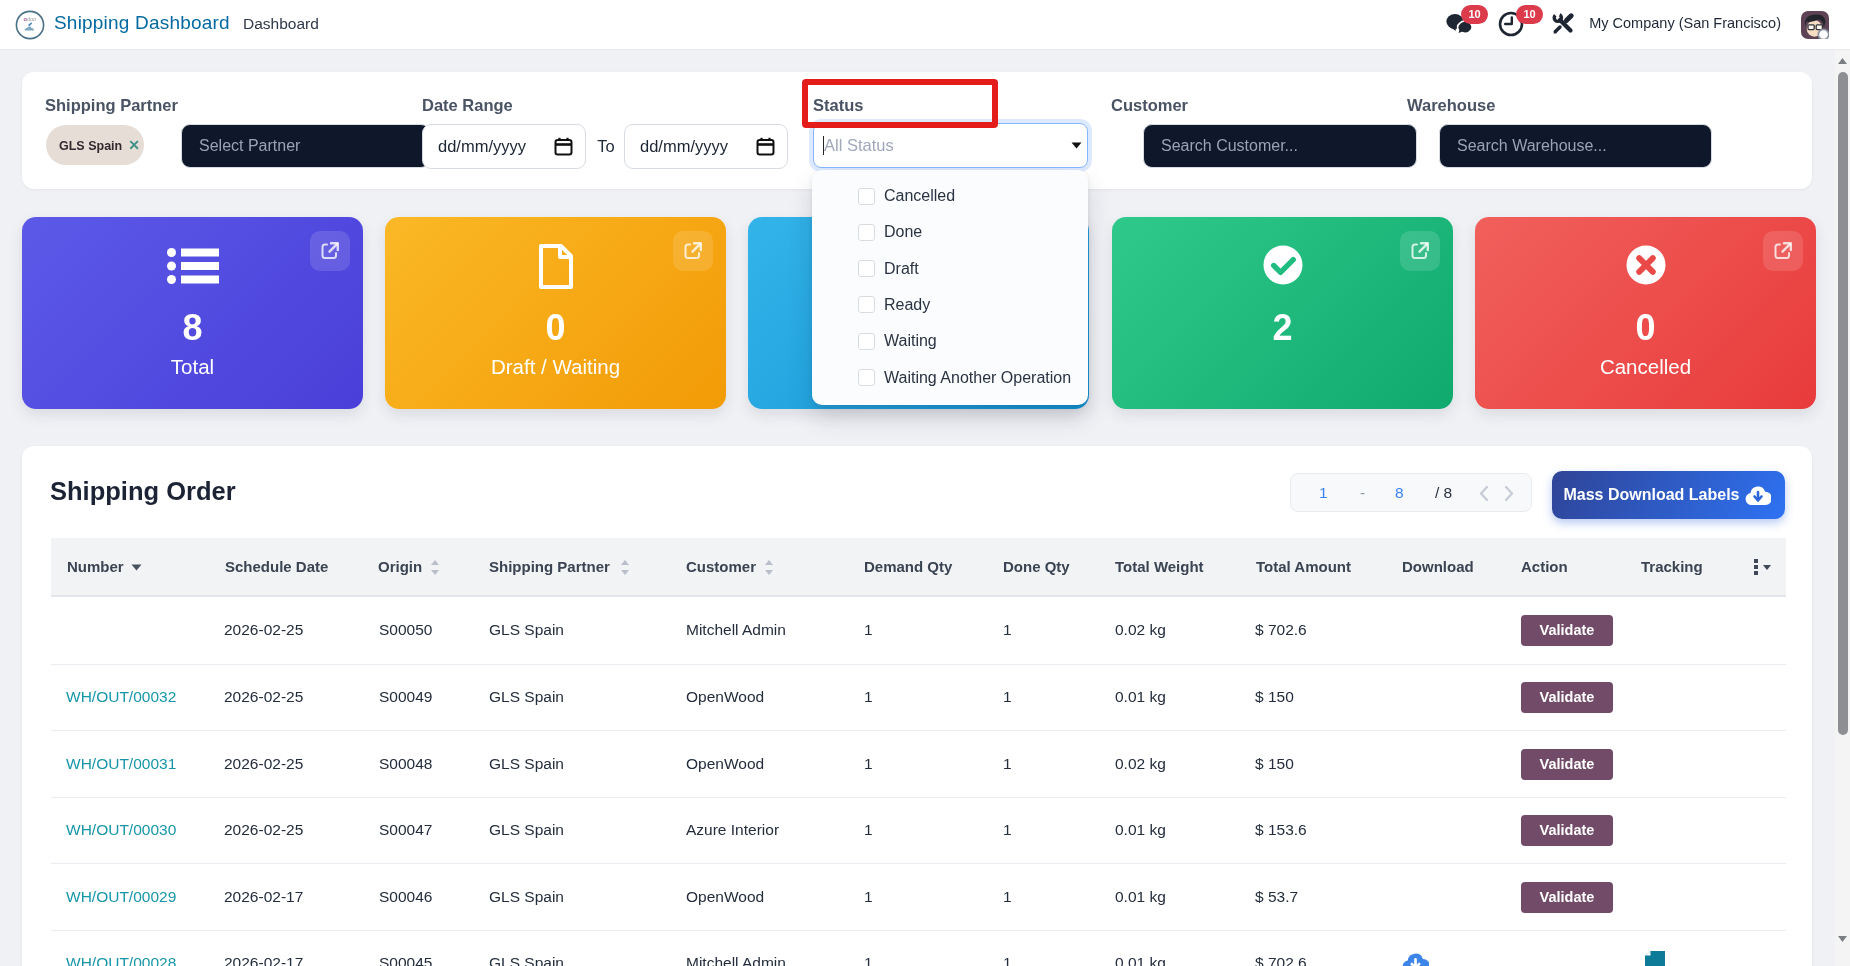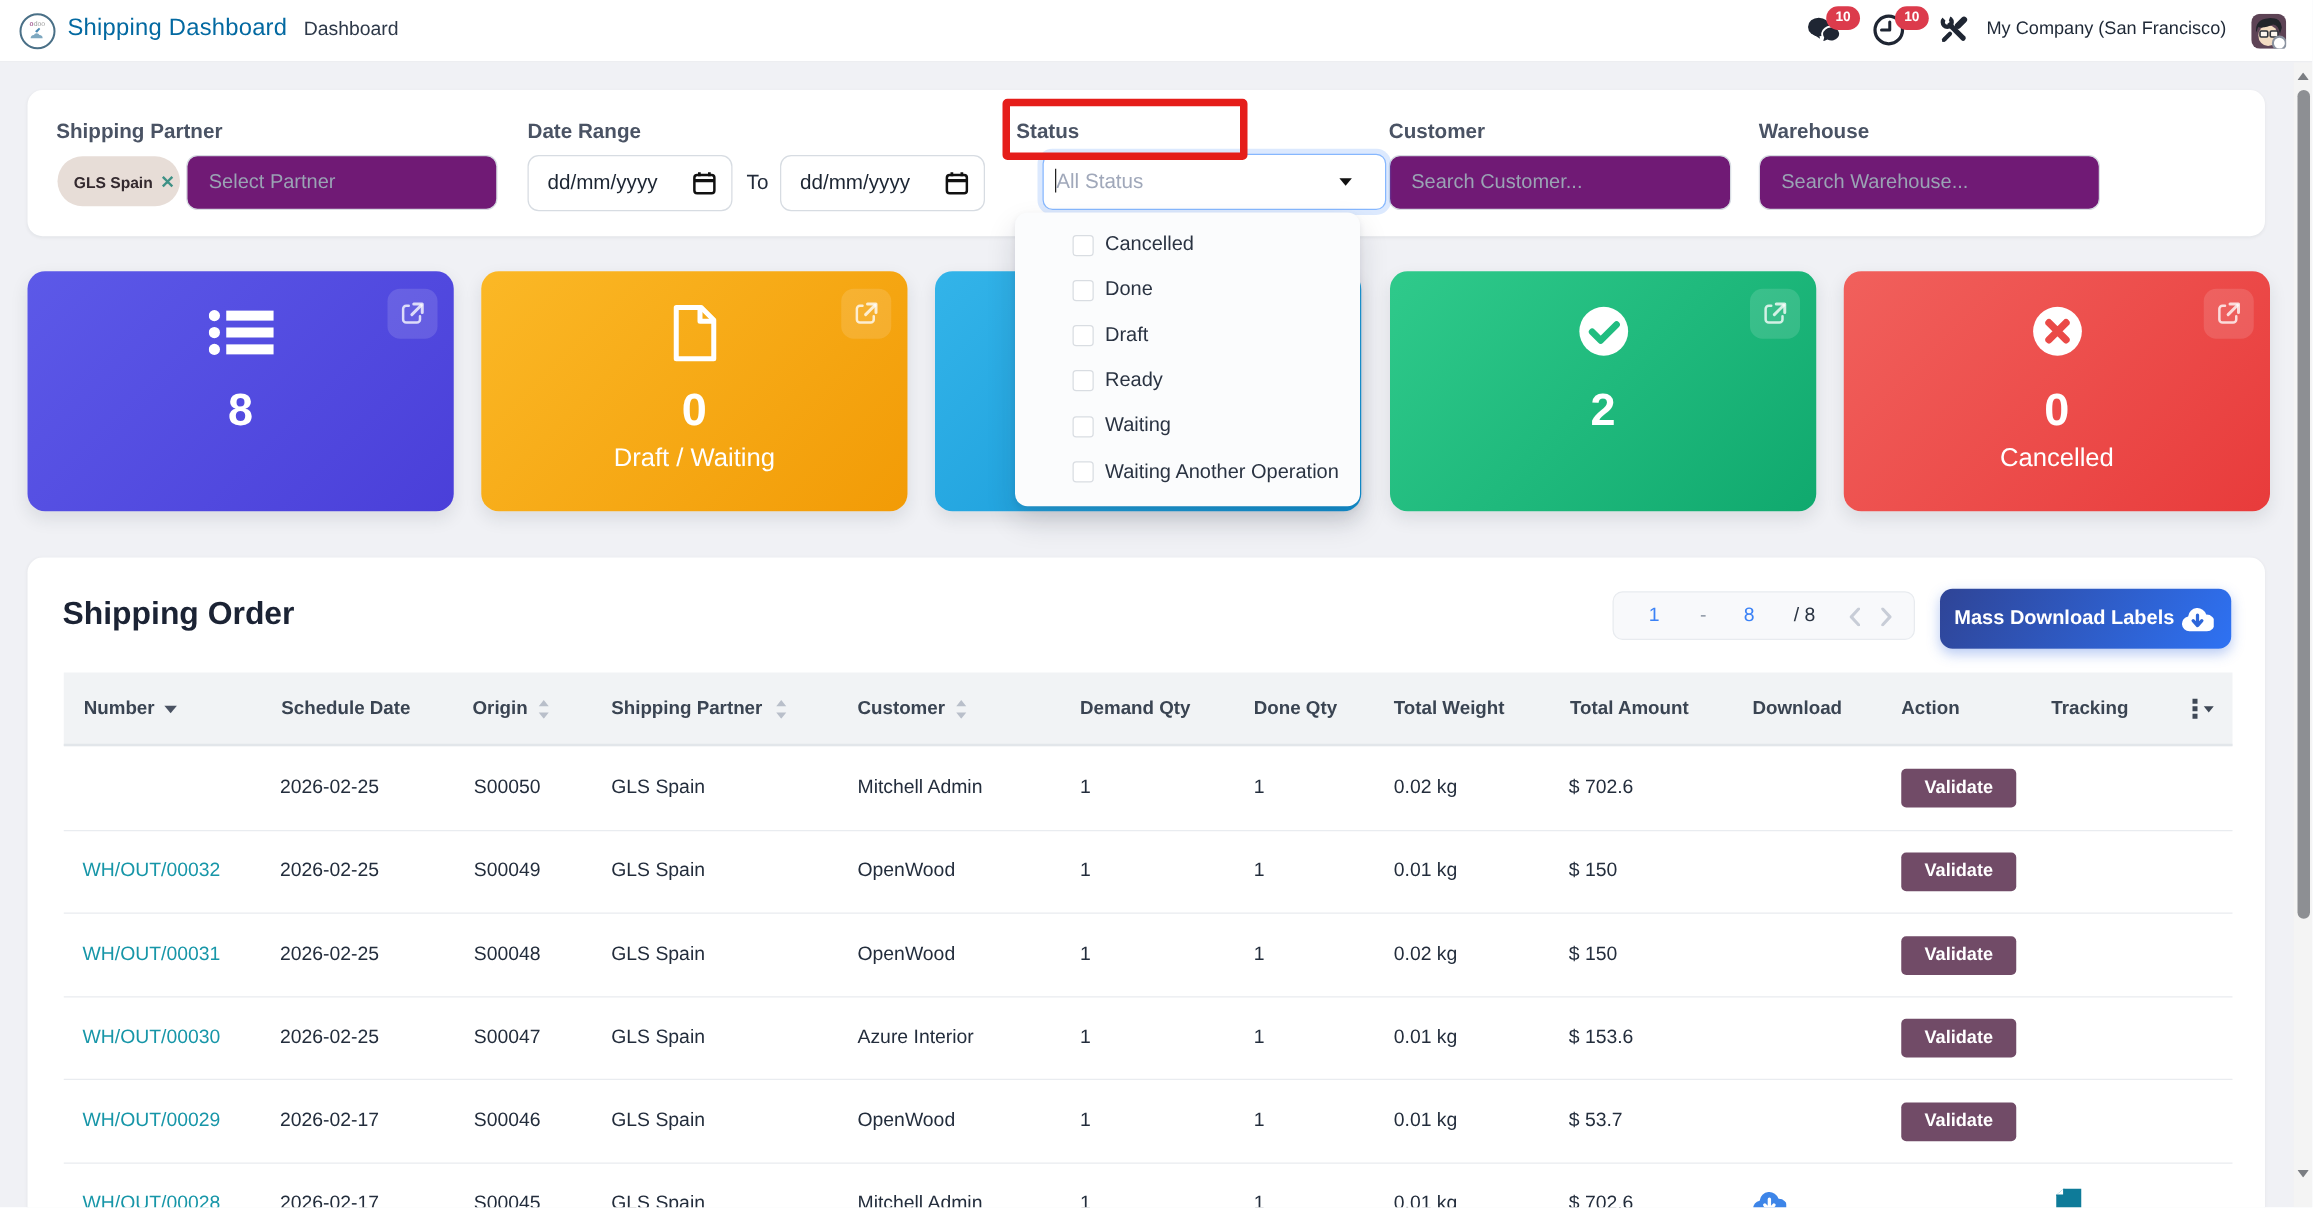--- a/index.html
+++ b/index.html
@@ -12,29 +12,29 @@
   #nav { left:0; top:0; width:1850px; height:50px; background:#fff; border-bottom:1px solid #e7e9ed; z-index:30; }
   .brand { left:54px; top:12px; font-size:19px; color:#0369a1; letter-spacing:0.2px; }
   .menuitem { left:243px; top:15px; font-size:15.5px; color:#2e3949; }
   .navbadge { background:#dc3b4c; color:#fff; font-size:11px; font-weight:bold;
               border-radius:10px; width:27px; height:19px; line-height:19px; text-align:center; z-index:5;}
   .company { top:15px; font-size:14.5px; color:#1e2836; }
   
   #filtercard { left:22px; top:72px; width:1790px; height:117px; background:#fff; border-radius:12px;
                 box-shadow:0 1px 3px rgba(25,30,40,.06); }
   .flabel { top:96px; font-size:16.5px; font-weight:bold; color:#4a5364; }
-  .finput { top:124px; height:44px; background:#701a75; border:1px solid #d7dce2; border-radius:9px;
-            font-size:16px; color:#9aa3b4; line-height:42px; padding-left:17px; }
+  .finput { top:124px; height:44px; background:#0f172a; border:1px solid #d7dce2; border-radius:9px;
+            font-size:16px; color:#9aa3b4; line-height:42px; padding-left:17px;margin-left:32px; }
   #redbox { left:802px; top:79px; width:196px; height:49px; border:6px solid #e51d1a; border-radius:4px; z-index:6; }
   .pill { left:46px; top:125px; width:98px; height:40px; background:#e7ddd7; border-radius:20px; white-space:nowrap; overflow:hidden;
           font-size:12.5px; font-weight:bold; color:#33292e; line-height:40px; padding-left:13px; }
   .pill .x { color:#3e9186; font-weight:bold; margin-left:6px; font-size:14px; }
   .dateinput { top:124px; width:164px; height:45px; background:#fff; border:1px solid #d7dce2; border-radius:9px;
                font-size:16.5px; color:#1c2532; line-height:43px; padding-left:15px; }
-  #statussel { left:834px; top:123px; width:275px; height:45px; background:#fff; border:1px solid #86b7fe;
+  #statussel { left:813px; top:123px; width:275px; height:45px; background:#fff; border:1px solid #86b7fe;
                border-radius:8px; box-shadow:0 0 0 4px rgba(61,132,248,.18); z-index:5;
                font-size:16.5px; color:#a0a8ba; line-height:43px; padding-left:9px; }
   
   .card { top:217px; width:341px; height:192px; border-radius:14px; box-shadow:0 6px 14px rgba(30,35,50,.10); color:#fff; }
   .extlink { position:absolute; right:13px; top:14px; width:40px; height:40px; border-radius:10px;
              background:rgba(255,255,255,.13); }
   .cnum { position:absolute; left:0; width:100%; top:90px; text-align:center; font-size:36px; font-weight:bold; }
   .clabel { position:absolute; left:0; width:100%; top:138px; text-align:center; font-size:20.5px; }
   .cicon { position:absolute; left:0; width:100%; top:27px; text-align:center; }
   
@@ -156,20 +156,21 @@
       <svg width="52" height="36" viewBox="0 0 52 36" style="margin-top:4px;">
         <circle cx="4.5" cy="4.5" r="4.5" fill="#fff"></circle>
           <rect x="14" y="0.5" width="38" height="8" fill="#fff"></rect>
         <circle cx="4.5" cy="18" r="4.5" fill="#fff"></circle>
           <rect x="14" y="14" width="38" height="8" fill="#fff"></rect>
         <circle cx="4.5" cy="31.5" r="4.5" fill="#fff"></circle>
           <rect x="14" y="27.5" width="38" height="8" fill="#fff"></rect>
       </svg>
     </div>
     <div class="cnum">8</div>
+    <div class="clabel">Total</div>
   </div>
   <div class="abs card" style="left:385px;background:linear-gradient(135deg,#fbb826,#f29b06);">
     <div class="extlink">
         <svg style="position:absolute;left:10px;top:10px;" width="20" height="20" viewBox="0 0 20 20">
       <path d="M7 3.5 H5 a2.5 2.5 0 0 0-2.5 2.5 v8.5 a2.5 2.5 0 0 0 2.5 2.5 h8.5 a2.5 2.5 0 0 0 2.5-2.5 V12" fill="none" stroke="rgba(255,255,255,.78)" stroke-width="2" stroke-linecap="round"></path>
       <path d="M11 2.2 h6.8 v6.8" fill="none" stroke="rgba(255,255,255,.78)" stroke-width="2.4" stroke-linecap="round" stroke-linejoin="round"></path>
       <path d="M17 3.2 L9.5 10.7" stroke="rgba(255,255,255,.78)" stroke-width="2.4" stroke-linecap="round"></path>
     </svg>
       </div>
     <div class="cicon">

